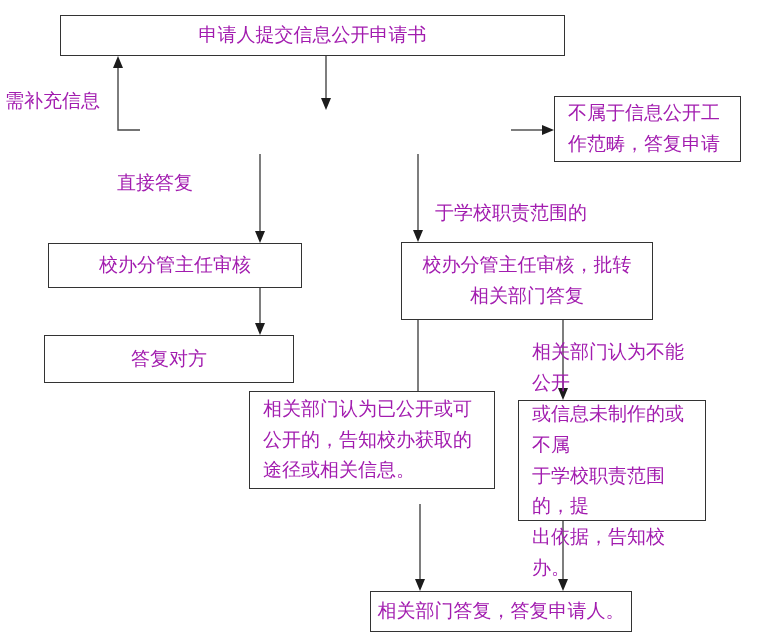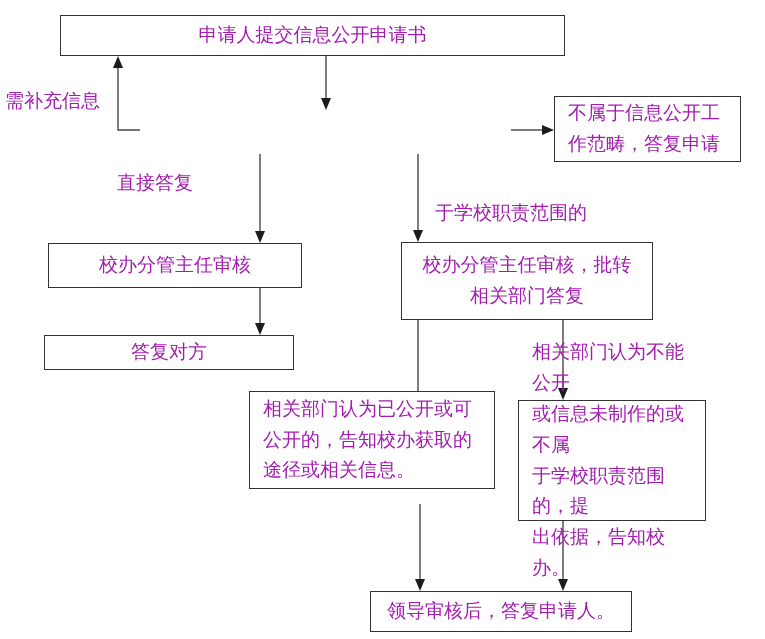--- a/index.html
+++ b/index.html
@@ -116,32 +116,32 @@
 
 
   <div class="node node--left" style="left:554px; top:96px; width:187px; height:66px;">不属于信息公开工
 作范畴，答复申请</div>
 
   <div class="node" style="left:48px; top:243px; width:254px; height:45px;">校办分管主任审核</div>
 
   <div class="node" style="left:401px; top:242px; width:252px; height:78px;">校办分管主任审核，批转
 相关部门答复</div>
 
-  <div class="node" style="left:44px; top:335px; width:250px; height:35px;">答复对方</div>
+  <div class="node" style="left:44px; top:335px; width:250px; height:48px;">答复对方</div>
 
   <div class="node node--left" style="left:249px; top:391px; width:246px; height:98px;">相关部门认为已公开或可
 公开的，告知校办获取的
 途径或相关信息。</div>
 
   <div class="node node--left" style="left:518px; top:400px; width:188px; height:121px;">相关部门认为不能公开
 或信息未制作的或不属
 于学校职责范围的，提
 出依据，告知校办。</div>
 
-  <div class="node" style="left:370px; top:591px; width:262px; height:41px;">领导审核后，答复申请人。</div>
+  <div class="node" style="left:370px; top:591px; width:262px; height:41px;">相关部门答复，答复申请人。</div>
 
   <div class="edge-label" style="left:5px; top:88px;">需补充信息</div>
 
   <div class="edge-label" style="left:117px; top:170px;">直接答复</div>
 
   <div class="edge-label" style="left:435px; top:200px;">于学校职责范围的</div>
 
 </div>
 
 </body></html>

